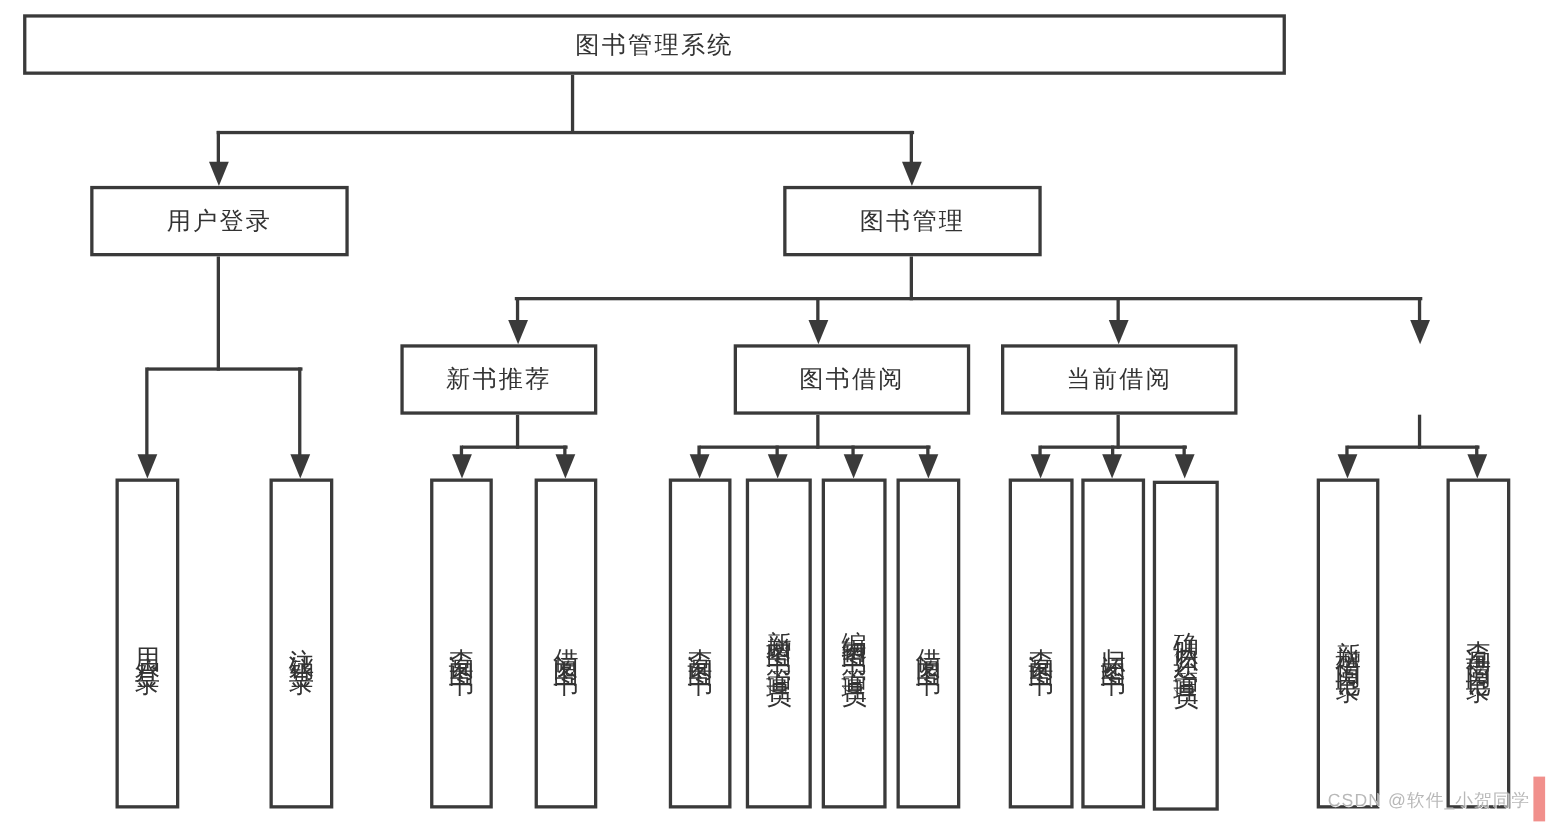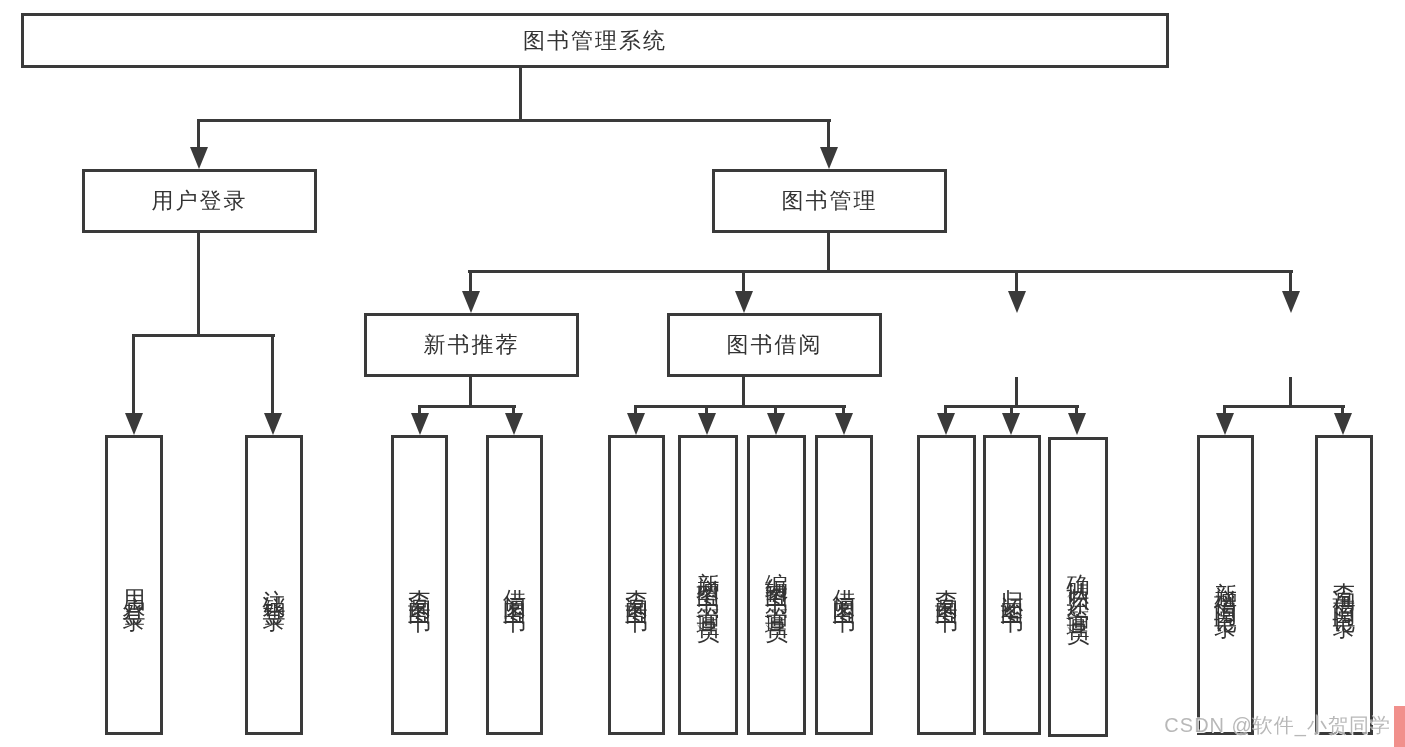--- a/index.html
+++ b/index.html
@@ -18,21 +18,21 @@
     font-size:23px;letter-spacing:7px;line-height:1;
   }
   .line{position:absolute;background:#3a3a3a;}
   .arrow{
     position:absolute;width:0;height:0;
     border-left:9px solid transparent;border-right:9px solid transparent;
     border-top:22px solid #3a3a3a;
   }
   .watermark{
     position:absolute;right:14px;bottom:8px;z-index:6;
-    font-size:20px;letter-spacing:1px;color:#b3b3b3;opacity:.92;
+    font-size:16px;letter-spacing:1px;color:#b3b3b3;opacity:.92;
     text-shadow:1px 1px 0 #ffffff,-1px -1px 0 rgba(255,255,255,.6);
   }
   .accent-strip{
     position:absolute;right:0;bottom:0;width:11px;height:41px;
     background:#f1908c;z-index:5;
   }
 </style>
 </head>
 <body>
 
@@ -95,22 +95,23 @@
   <div class="line" style="left:1223px;top:405px;width:3px;height:12px"></div>
   <div class="arrow" style="left:1216px;top:413px"></div>
   <div class="line" style="left:1341px;top:405px;width:3px;height:12px"></div>
   <div class="arrow" style="left:1334px;top:413px"></div>
 
   <div class="node" style="left:21px;top:13px;width:1148px;height:55px">图书管理系统</div>
 
   <div class="node" style="left:82px;top:169px;width:235px;height:64px">用户登录</div>
   <div class="node" style="left:712px;top:169px;width:235px;height:64px">图书管理</div>
 
-  <div class="node" style="left:364px;top:313px;width:215px;height:64px">新书推荐</div>
+  <div class="node" style="left:364px;top:313px;width:179px;height:64px">新书推荐</div>
   <div class="node" style="left:667px;top:313px;width:215px;height:64px">图书借阅</div>
+  <div class="node" style="left:910px;top:313px;width:215px;height:64px">当前借阅</div>
 
   <div class="node v" style="left:105px;top:435px;width:58px;height:300px">用户登录</div>
   <div class="node v" style="left:245px;top:435px;width:58px;height:300px">注销登录</div>
 
   <div class="node v" style="left:391px;top:435px;width:57px;height:300px">查询图书</div>
   <div class="node v" style="left:486px;top:435px;width:57px;height:300px">借阅图书</div>
 
   <div class="node v" style="left:608px;top:435px;width:57px;height:300px">查询图书</div>
   <div class="node v" style="left:678px;top:435px;width:60px;height:300px">新增图书（管理员）</div>
   <div class="node v" style="left:747px;top:435px;width:59px;height:300px">编辑图书（管理员）</div>

